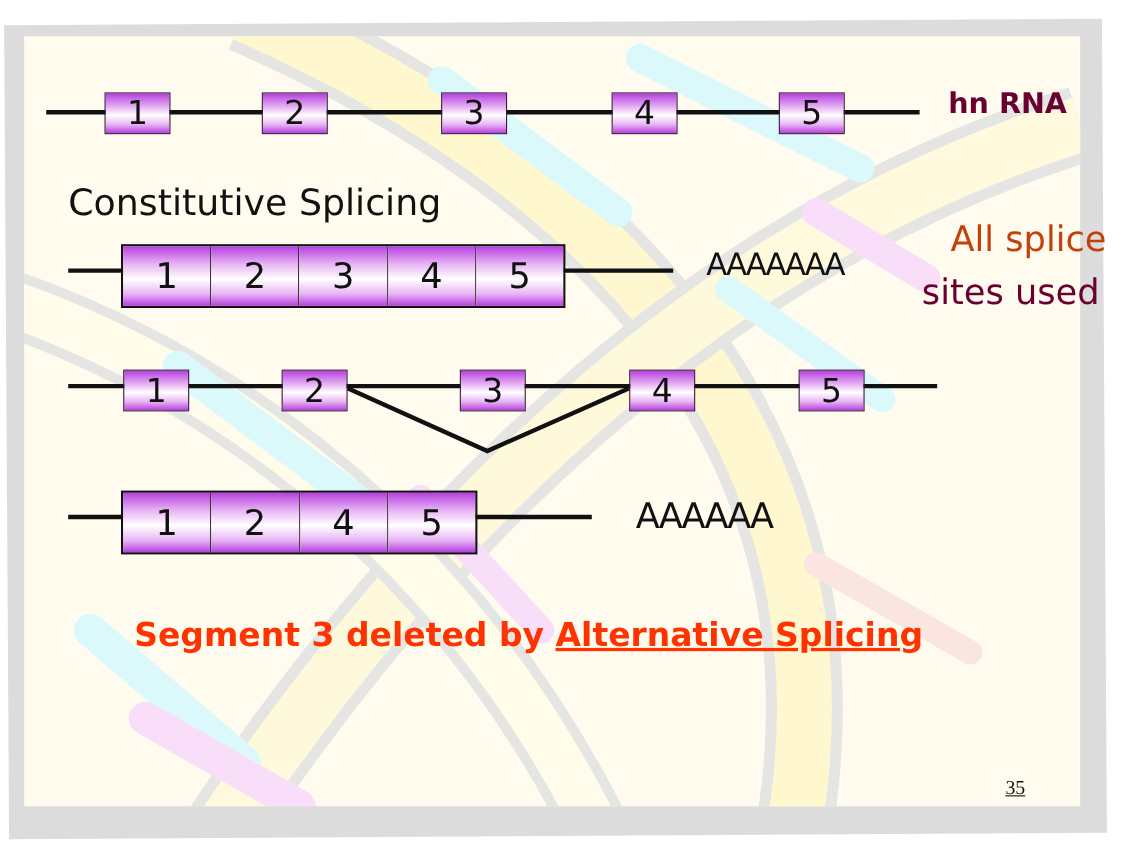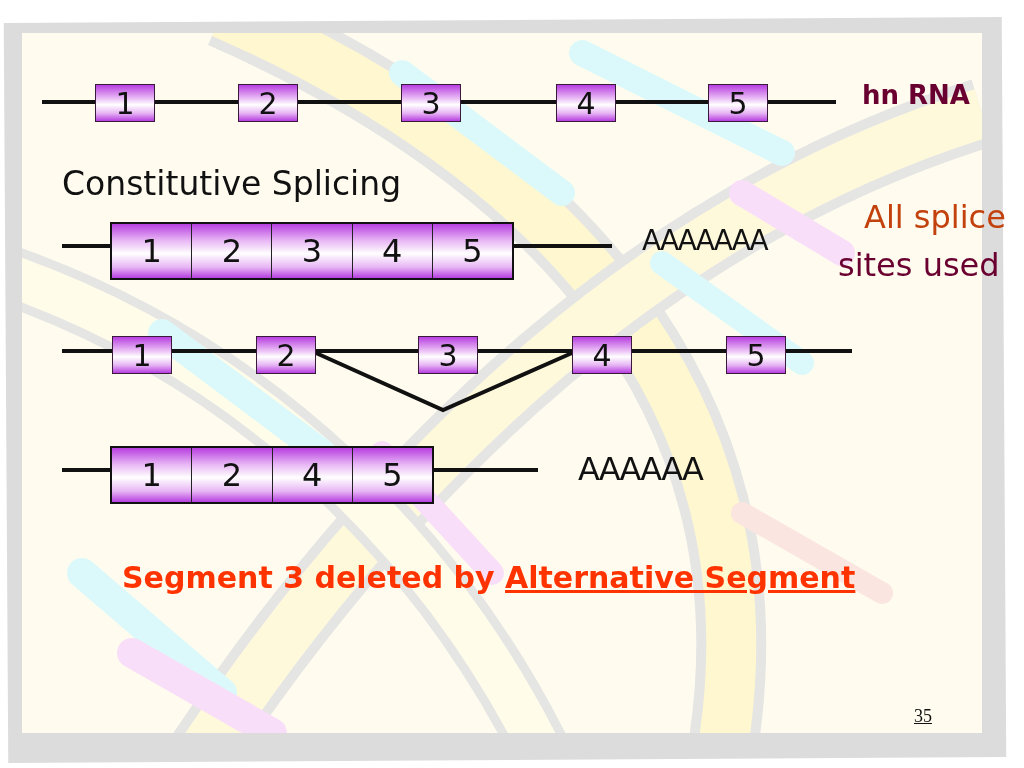--- a/index.html
+++ b/index.html
@@ -90,16 +90,16 @@
 
 <div class="mrna" style="left:110px;top:446px;width:324px;">
   <div class="seg">1</div>
   <div class="seg">2</div>
   <div class="seg">4</div>
   <div class="seg">5</div>
 </div>
 <div class="txt" style="left:578px;top:450px;font-size:32px;color:#111;letter-spacing:-2px;">AAAAAA</div>
 
 <div class="txt" style="left:122px;top:560px;font-size:30px;font-weight:bold;color:#ff3300;">
-  <span style="white-space:pre;margin-top:32px;">Segment 3 deleted by </span><span style="text-decoration:underline;">Alternative Segment</span>
+  <span style="white-space:pre;margin-top:32px;">Segment 3 deleted by </span><span style="text-decoration:underline;">Alternative Splicing</span>
 </div>
 
 <div class="txt" style="left:914px;top:706px;font-size:18px;font-family:'Liberation Serif',serif;color:#111;text-decoration:underline;">35</div>
 
 </body></html>

